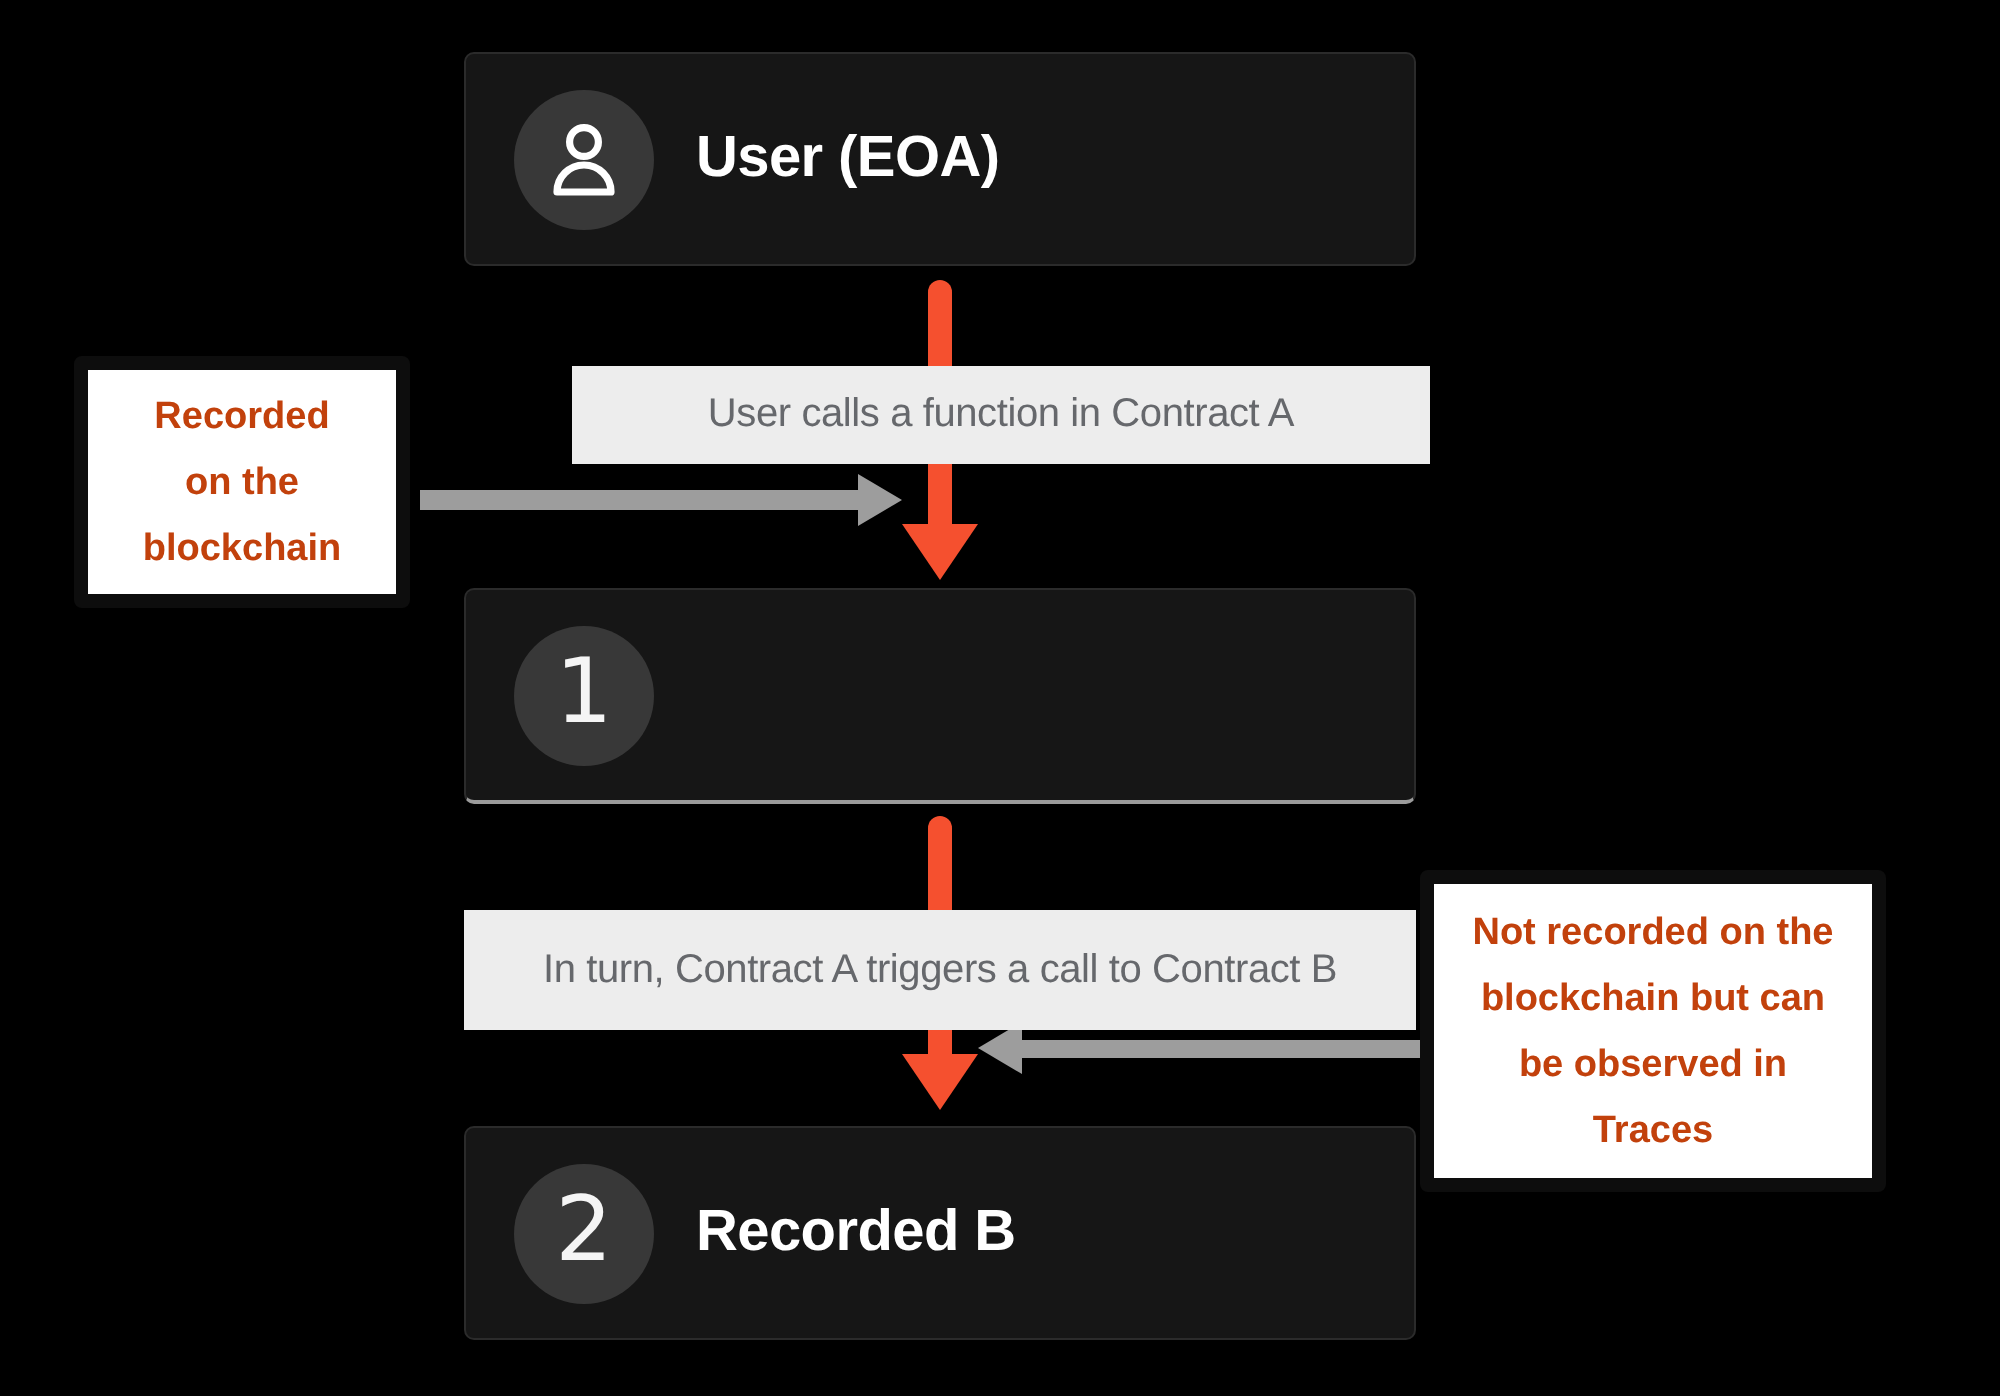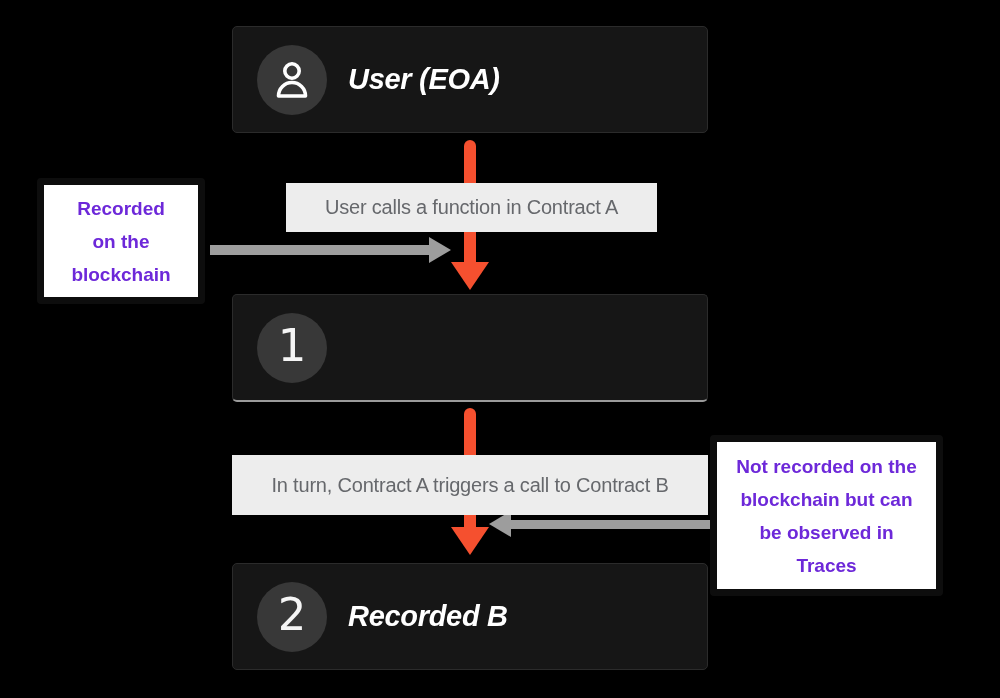--- a/index.html
+++ b/index.html
@@ -49,21 +49,20 @@
     color: #f5f5f5;
     line-height: 1;
     padding-bottom: 4px;
   }
   .node-label {
     margin-left: 21px;
     color: #ffffff;
     font-size: 29px;
     font-weight: 700;
     letter-spacing: -0.3px;
-    font-style: italic;
   }
 
   
   .orange-shaft {
     position: absolute;
     left: 464px;
     width: 12px;
     background: #F5502F;
     border-radius: 6px 6px 0 0;
     z-index: 1;
@@ -115,34 +114,34 @@
     background: #ededed;
     color: #66686c;
     font-size: 20px;
     letter-spacing: -0.2px;
     display: flex;
     align-items: center;
     justify-content: center;
     white-space: nowrap;
     z-index: 2;
   }
-  .edge-label.e1 { left: 286px; top: 183px; width: 371px; height: 49px; }
+  .edge-label.e1 { left: 286px; top: 183px; width: 429px; height: 49px; }
   .edge-label.e2 { left: 232px; top: 455px; width: 476px; height: 60px; }
 
   
   .annotation {
     position: absolute;
     background: #ffffff;
     border: 7px solid #0d0d0d;
     border-radius: 4px;
     display: flex;
     align-items: center;
     justify-content: center;
     text-align: center;
-    color: #6d28d9;
+    color: #c2410c;
     font-weight: 700;
     font-size: 19px;
     line-height: 33px;
     white-space: pre-line;
     z-index: 3;
   }
   .annotation.left  { left: 37px;  top: 178px; width: 168px; height: 126px; }
   .annotation.right { left: 710px; top: 435px; width: 233px; height: 161px; }
 
   .avatar-icon svg { display: block; }

